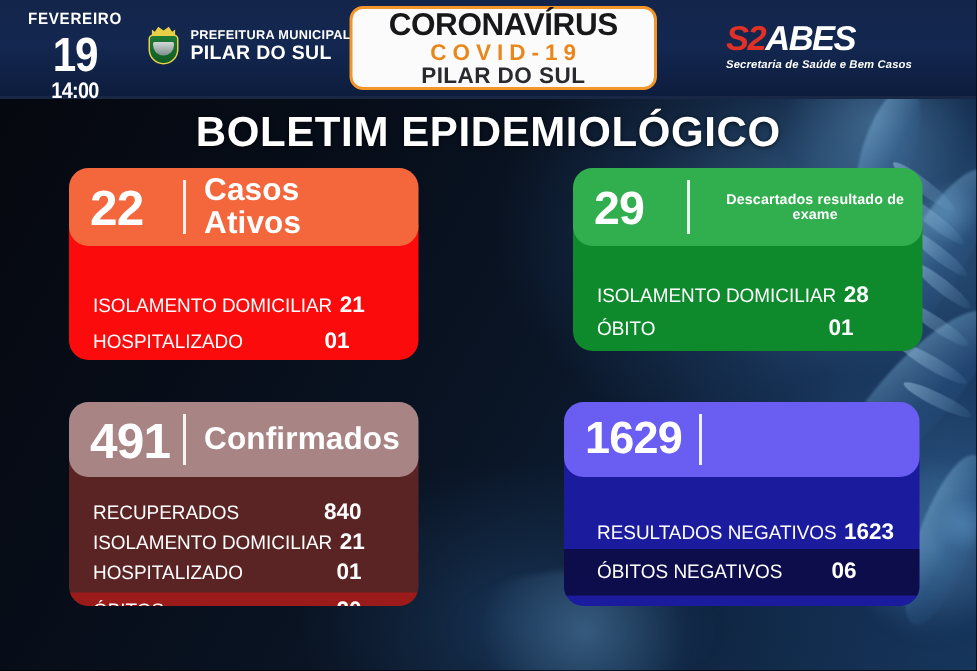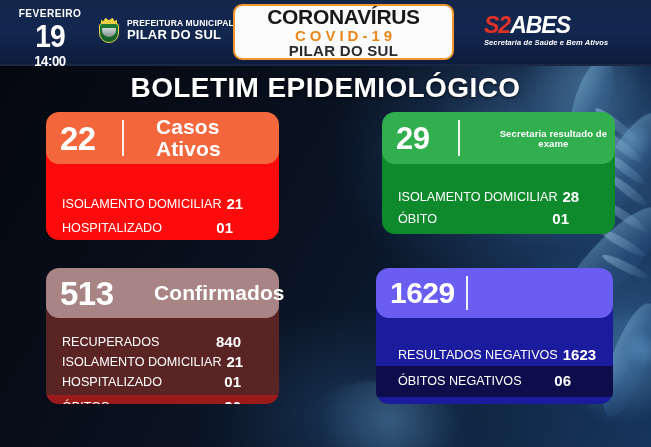--- a/index.html
+++ b/index.html
@@ -91,21 +91,21 @@
     position: absolute; left: 4px; top: 0px; width: 16px; height: 7px;
     background: #e8cf45; border-radius: 2px 2px 0 0;
     clip-path: polygon(0 100%,0 35%,14% 60%,28% 12%,50% 48%,72% 12%,86% 60%,100% 35%,100% 100%);
   }
   #prefeitura-text { color: #fff; line-height: 1.05; }
   #pref-line1 { font-size: 8.5px; font-weight: 700; letter-spacing: 0.2px; }
   #pref-line2 { font-size: 13px; font-weight: 700; letter-spacing: 0.2px; }
 
   
   #corona-box {
-    position: absolute; left: 233px; top: 4px; width: 221px; height: 56px;
+    position: absolute; left: 233px; top: 4px; width: 205px; height: 56px;
     background: #fbfbfb;
     border: 2.5px solid #f2952a;
     border-radius: 9px;
     display: flex; flex-direction: column; align-items: center; justify-content: center;
     line-height: 1.02;
   }
   #corona-l1 { font-size: 21px; font-weight: 700; color: #18181a; letter-spacing: -0.3px; }
   #corona-l2 { font-size: 15px; font-weight: 700; color: #e8881c; letter-spacing: 4px; margin: 1px 0 0 4px; }
   #corona-l3 { font-size: 15px; font-weight: 700; color: #2a2a2e; letter-spacing: 0.3px; }
 
@@ -136,21 +136,21 @@
   }
   .panel-head .big-num {
     color: #fff; font-weight: 700; line-height: 1;
     font-size: 33px; letter-spacing: -0.5px;
     min-width: 58px; text-align: left;
   }
   .panel-head .divider {
     width: 2px; align-self: stretch; margin: 8px 12px 8px 4px;
     background: rgba(255,255,255,0.9);
   }
-  .panel-head .head-text { color: #fff; line-height: 1.03; margin-left: 20px; }
+  .panel-head .head-text { color: #fff; line-height: 1.03; }
   .panel-head .head-title { font-size: 21px; font-weight: 700; letter-spacing: 0.1px; }
   .panel-head .head-sub { font-size: 9.5px; font-weight: 700; letter-spacing: 0.1px; text-align: center; margin-top: 1px; }
 
   .panel-body {
     position: relative;
     margin-top: -14px;
     border-radius: 0 0 13px 13px;
     padding-top: 16px;
     z-index: 2;
     overflow: hidden;
@@ -245,21 +245,21 @@
     </div>
 
     <div id="corona-box">
       <div id="corona-l1">CORONAVÍRUS</div>
       <div id="corona-l2">COVID-19</div>
       <div id="corona-l3">PILAR DO SUL</div>
     </div>
 
     <div id="abes">
       <div id="abes-main"><span id="abes-s2">S2</span><span id="abes-name">ABES</span></div>
-      <div id="abes-sub">Secretaria de Saúde e Bem Ativos</div>
+      <div id="abes-sub">Secretaria de Saúde e Bem Casos</div>
     </div>
   </div>
 
   <div id="main-title">BOLETIM EPIDEMIOLÓGICO</div>
 
   <div class="panel" id="panel-ativos">
     <div class="panel-head">
       <div class="big-num">22</div>
       <div class="divider"></div>
       <div class="head-text">
@@ -279,40 +279,40 @@
         </div>
       </div>
     </div>
   </div>
 
   <div class="panel" id="panel-suspeitos">
     <div class="panel-head">
       <div class="big-num">29</div>
       <div class="divider"></div>
       <div class="head-text">
-        <div class="head-sub">Secretaria resultado de exame</div>
+        <div class="head-sub">Descartados resultado de exame</div>
       </div>
     </div>
     <div class="panel-body">
       <div class="body-rows">
         <div class="row">
           <span class="label">ISOLAMENTO DOMICILIAR</span>
           <span class="val">28</span>
         </div>
         <div class="row">
           <span class="label">ÓBITO</span>
           <span class="val">01</span>
         </div>
       </div>
     </div>
   </div>
 
   <div class="panel" id="panel-confirmados">
     <div class="panel-head">
-      <div class="big-num">513</div>
+      <div class="big-num">491</div>
       <div class="divider"></div>
       <div class="head-text">
         <div class="head-title">Confirmados</div>
       </div>
     </div>
     <div class="panel-body">
       <div class="body-rows">
         <div class="row">
           <span class="label">RECUPERADOS</span>
           <span class="val">840</span>

